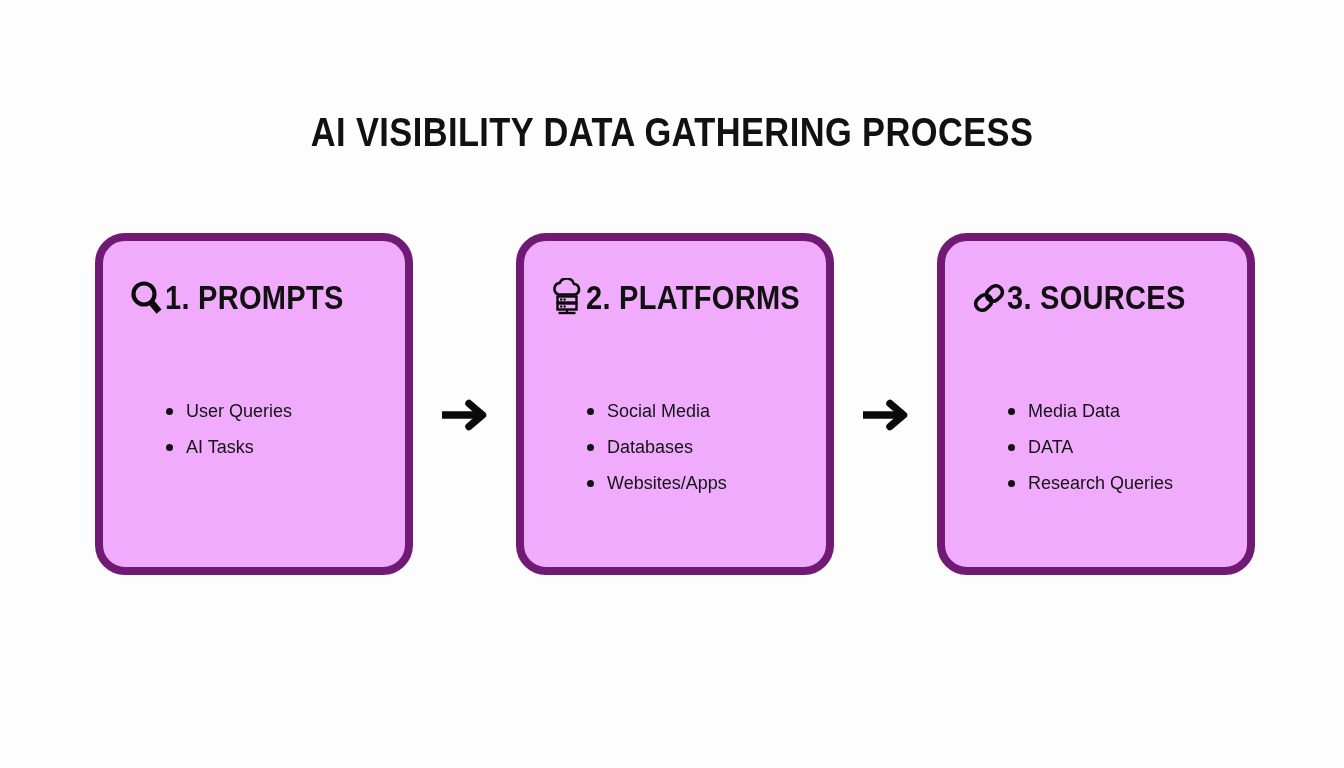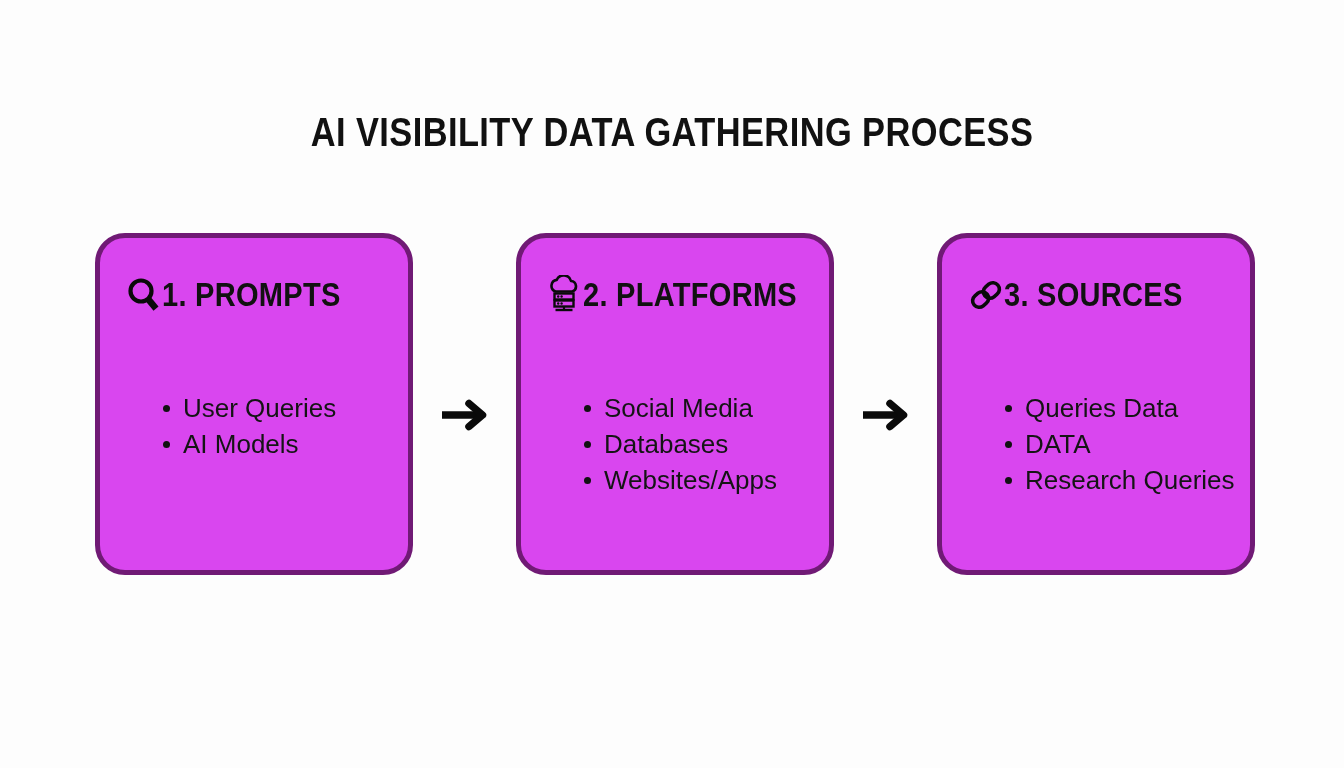--- a/index.html
+++ b/index.html
@@ -51,23 +51,23 @@
     display: flex;
     flex-direction: row;
     align-items: flex-start;
     justify-content: space-between;
   }
 
   .stage-box {
     box-sizing: border-box;
     width: 318px;
     height: 342px;
-    border: 5px solid #701a75;
+    border: 8px solid #701a75;
     border-radius: 30px;
-    background: #d946ef;
+    background: #f0abfc;
     position: relative;
     padding: 0;
     flex: 0 0 auto;
   }
 
   .stage-head {
     position: absolute;
     top: 36px;
     left: 24px;
     display: flex;
@@ -103,21 +103,21 @@
     top: 152px;
     margin: 0;
     padding: 0;
     list-style: none;
   }
   .stage-box.shift-list .stage-list { top: 152px; }
 
   .stage-list li {
     font-family: "Liberation Sans", sans-serif;
     font-weight: 400;
-    font-size: 26px;
+    font-size: 18px;
     line-height: 36px;
     color: #141414;
     white-space: nowrap;
     position: relative;
     padding-left: 21px;
   }
   .stage-list li::before {
     content: "";
     position: absolute;
     left: 1px;
@@ -152,21 +152,21 @@
         <span class="stage-icon">
           <svg viewBox="0 0 40 40" width="40" height="40" aria-hidden="true">
             <circle cx="17" cy="16" r="10.5" fill="none" stroke="#0a0a0a" stroke-width="4.2"></circle>
             <path d="M24.2 24.2 L32 33.6" stroke="#0a0a0a" stroke-width="6.5" stroke-linecap="butt"></path>
           </svg>
         </span>
         <span class="stage-title">1. PROMPTS</span>
       </div>
       <ul class="stage-list">
         <li>User Queries</li>
-        <li>AI Models</li>
+        <li>AI Tasks</li>
       </ul>
     </div>
 
     <div class="arrow">
       <svg viewBox="0 0 52 34" width="52" height="34" aria-hidden="true">
         <path d="M3 17 H40" stroke="#0a0a0a" stroke-width="7.5" stroke-linecap="butt"></path>
         <path d="M30 5.5 L43.5 17 L30 28.5" fill="none" stroke="#0a0a0a" stroke-width="7.5" stroke-linecap="round" stroke-linejoin="round"></path>
       </svg>
     </div>
 
@@ -207,20 +207,20 @@
           <svg viewBox="0 0 40 40" width="40" height="40" aria-hidden="true">
             <g transform="rotate(-40 20 20)">
               <rect x="4.5" y="13.5" width="17" height="13" rx="6.5" ry="6.5" fill="none" stroke="#0a0a0a" stroke-width="3.6"></rect>
               <rect x="18.5" y="13.5" width="17" height="13" rx="6.5" ry="6.5" fill="none" stroke="#0a0a0a" stroke-width="3.6"></rect>
             </g>
           </svg>
         </span>
         <span class="stage-title">3. SOURCES</span>
       </div>
       <ul class="stage-list">
-        <li>Queries Data</li>
+        <li>Media Data</li>
         <li>DATA</li>
         <li>Research Queries</li>
       </ul>
     </div>
 
   </div>
 </div>
 
 </body></html>

